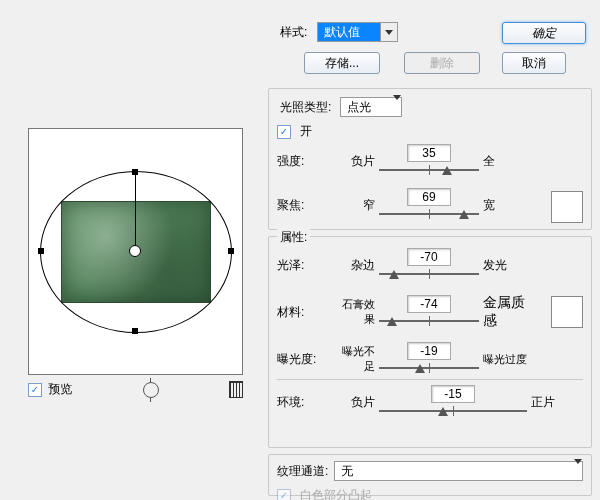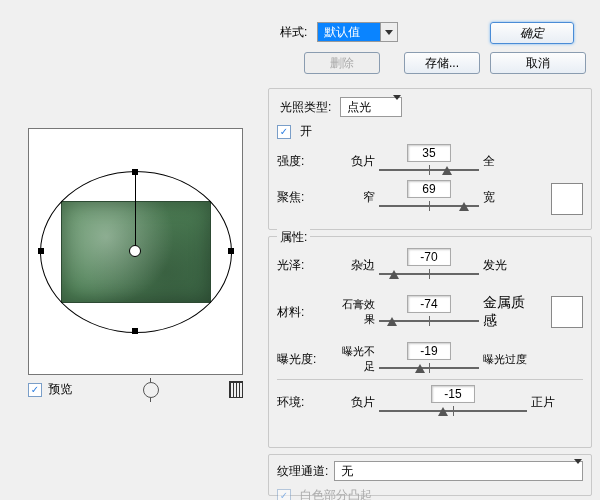--- a/index.html
+++ b/index.html
@@ -62,21 +62,21 @@
     height: 22px;
     cursor: pointer;
     box-sizing: border-box;
   }
   .btn.default {
     border: 1px solid #4a8cd6;
     box-shadow: 0 0 3px #6fb4f5;
     width: 84px;
     font-style: italic;
   }
-  .btn.cancel { width: 96px; }
+  .btn.cancel { width: 64px; }
   .btn.sm { width: 76px; }
   .btn.disabled {
     color: #aaa;
     background: #eee;
   }
   .save-row {
     position: absolute;
     top: 52px;
     left: 304px;
     display: flex;
@@ -282,22 +282,22 @@
       <span class="arrbox">
           <span class="arr-down"></span>
         </span>
     </div>
   </div>
   <div class="right-btns">
     <div class="btn default">确定</div>
     <div class="btn cancel">取消</div>
   </div>
   <div class="save-row">
+    <div class="btn sm">存储...</div>
     <div class="btn sm disabled">删除</div>
-    <div class="btn sm">存储...</div>
   </div>
 
   <div class="group g1">
     <div class="row" style="padding-top:8px">
       <span class="group-title" style="position:static">光照类型:</span>
       <div class="plain-combo">
         <span class="pval">点光</span>
         <span class="arrbox"><span class="arr-down"></span></span>
       </div>
     </div>
@@ -315,21 +315,21 @@
             <div class="numbox">35</div>
             <div class="track">
               <div class="line">
                   <span class="tick" style="left:50%"></span>
                 </div>
               <div class="thumb" style="left:68%"></div>
             </div>
           </div>
           <span>全</span>
         </div>
-        <div class="slider-row" style="">
+        <div class="slider-row" style="margin-top:8px">
           <span>聚焦:</span>
           <span style="text-align:right">窄</span>
           <div class="slider-stack">
             <div class="numbox">69</div>
             <div class="track">
               <div class="line">
                   <span class="tick" style="left:50%"></span>
                 </div>
               <div class="thumb" style="left:85%"></div>
             </div>

